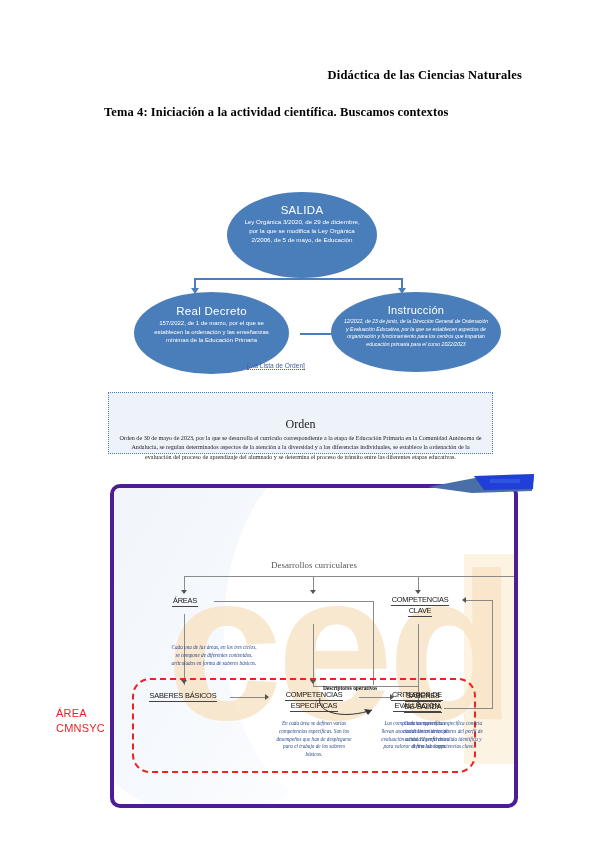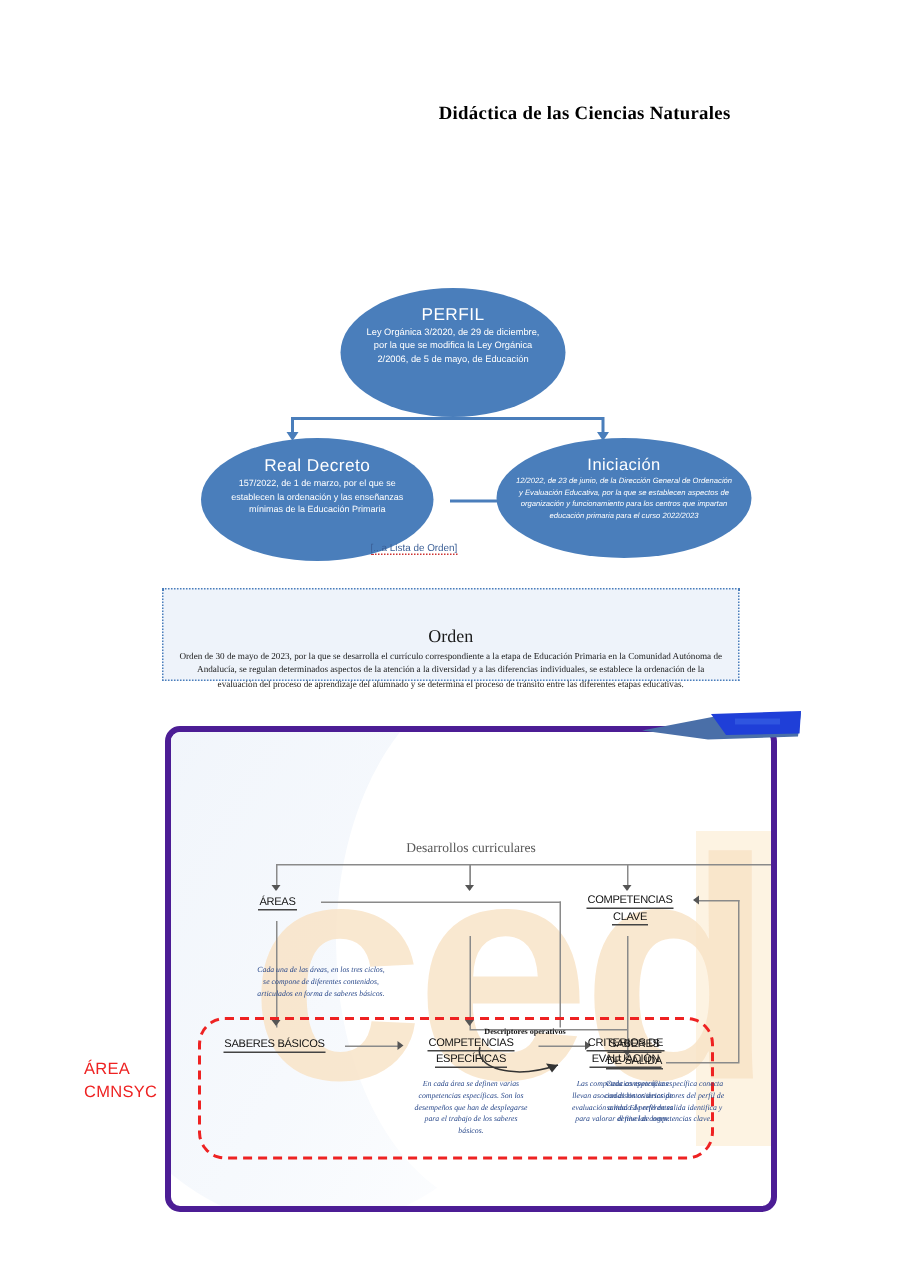--- a/index.html
+++ b/index.html
@@ -6,21 +6,21 @@
   body{
     width:600px;height:848px;background:#ffffff;
     font-family:"Liberation Serif", serif;
     color:#000;overflow:hidden;position:relative;
   }
   .page{position:relative;width:600px;height:848px;}
 
   
   .doc-header{
     position:absolute;top:68px;left:0;width:600px;
-    text-align:right;padding-right:113px;box-sizing:border-box;
+    text-align:right;padding-right:78px;box-sizing:border-box;
     font-weight:bold;font-size:12.5px;letter-spacing:.2px;
   }
   .doc-subtitle{
     position:absolute;top:105px;left:104px;width:460px;
     font-weight:bold;font-size:12.5px;letter-spacing:.1px;
   }
 
   
   .legal{position:absolute;top:180px;left:0;width:600px;height:290px;}
 
@@ -141,42 +141,43 @@
     position:absolute;left:428px;top:473px;width:106px;height:26px;
     z-index:5;
   }
 </style>
 </head>
 <body>
 
 <div class="page">
 
   <div class="doc-header">Didáctica de las Ciencias Naturales</div>
+  <div class="doc-subtitle">Tema 4: Iniciación a la actividad científica. Buscamos contextos</div>
 
   <div class="legal">
 
     <div class="ellipse" id="ell-lomloe">
-      <div class="e-title">PERFIL</div>
+      <div class="e-title">SALIDA</div>
       <div class="e-body">Ley Orgánica 3/2020, de 29 de diciembre, por la que se modifica la Ley Orgánica 2/2006, de 5 de mayo, de Educación</div>
     </div>
 
     <div class="conn" style="left:194px;top:98px;width:1.5px;height:14px;"></div>
     <div class="conn" style="left:194px;top:98px;width:208px;height:1.5px;"></div>
     <div class="conn" style="left:300px;top:98px;width:1.5px;height:0px;"></div>
     <div class="conn" style="left:401px;top:98px;width:1.5px;height:14px;"></div>
     <div class="arrow-head" style="left:191px;top:108px;border-left:4px solid transparent;border-right:4px solid transparent;border-top:6px solid #4a7ebb;"></div>
     <div class="arrow-head" style="left:398px;top:108px;border-left:4px solid transparent;border-right:4px solid transparent;border-top:6px solid #4a7ebb;"></div>
 
     <div class="ellipse" id="ell-rd">
       <div class="e-title">Real Decreto</div>
       <div class="e-body">157/2022, de 1 de marzo, por el que se establecen la ordenación y las enseñanzas mínimas de la Educación Primaria</div>
     </div>
 
     <div class="ellipse" id="ell-instr">
-      <div class="e-title">Iniciación</div>
+      <div class="e-title">Instrucción</div>
       <div class="e-body">12/2022, de 23 de junio, de la Dirección General de Ordenación y Evaluación Educativa, por la que se establecen aspectos de organización y funcionamiento para los centros que impartan educación primaria para el curso 2022/2023</div>
     </div>
 
     <div class="conn" style="left:300px;top:153px;width:34px;height:1.5px;"></div>
 
     <div class="lista-orden">[...a Lista de Orden]</div>
 
     <div class="orden-box">
       <div class="o-title">Orden</div>
       <div class="o-body">Orden de 30 de mayo de 2023, por la que se desarrolla el currículo correspondiente a la etapa de Educación Primaria en la Comunidad Autónoma de Andalucía, se regulan determinados aspectos de la atención a la diversidad y a las diferencias individuales, se establece la ordenación de la evaluación del proceso de aprendizaje del alumnado y se determina el proceso de tránsito entre las diferentes etapas educativas.</div>

